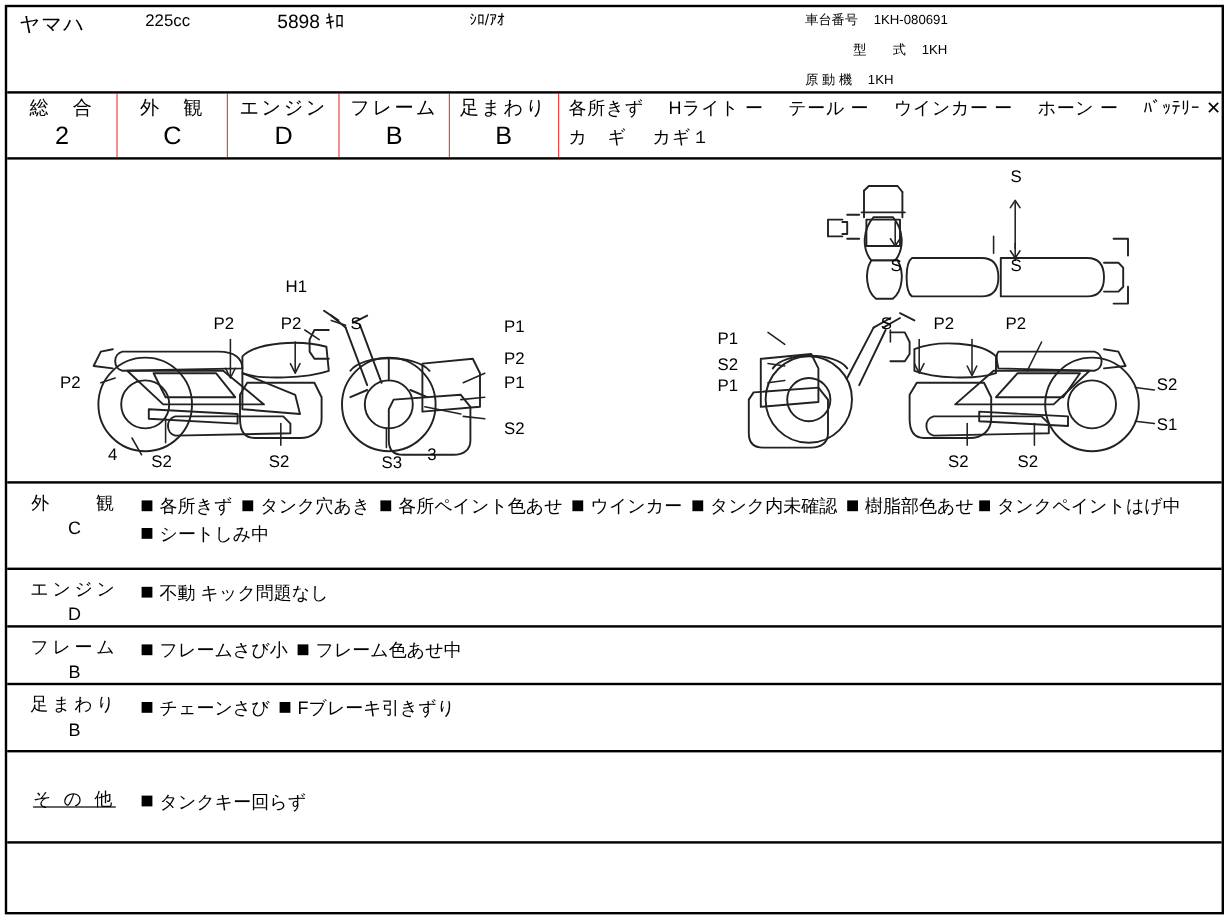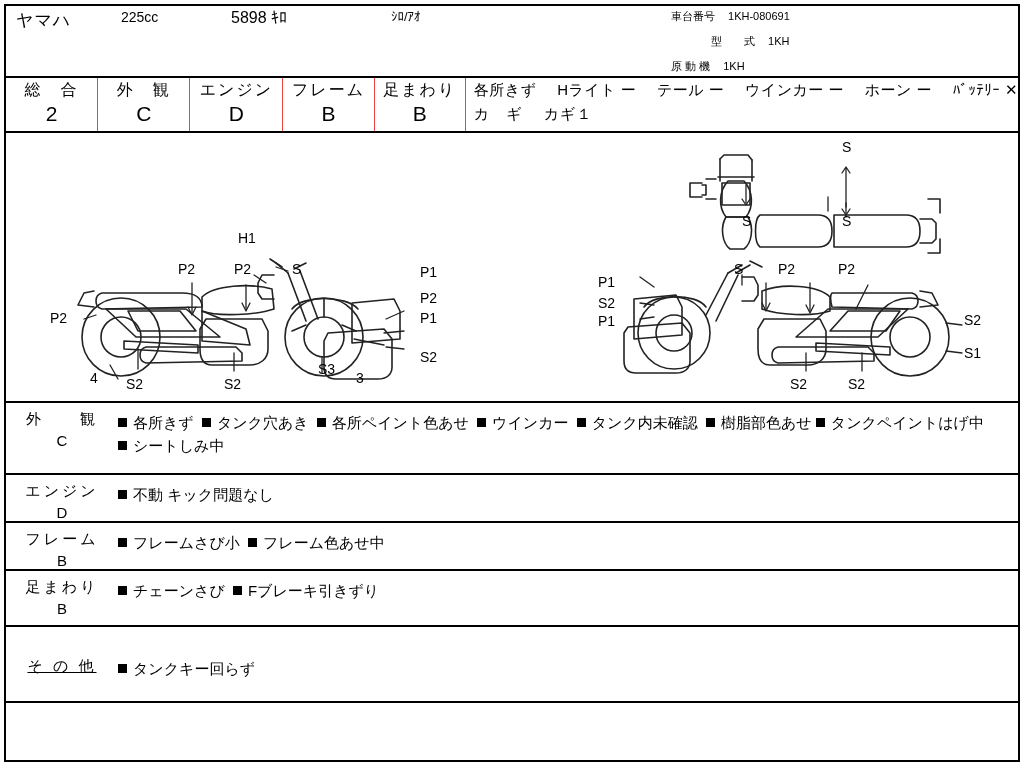--- a/index.html
+++ b/index.html
@@ -413,21 +413,21 @@
     <div class="dlabel" style="left:172px; top:128px;">P2</div>
     <div class="dlabel" style="left:228px; top:128px;">P2</div>
     <div class="dlabel" style="left:286px; top:128px;">S</div>
     <div class="dlabel" style="left:44px;  top:177px;">P2</div>
     <div class="dlabel" style="left:414px; top:131px;">P1</div>
     <div class="dlabel" style="left:414px; top:157px;">P2</div>
     <div class="dlabel" style="left:414px; top:177px;">P1</div>
     <div class="dlabel" style="left:414px; top:216px;">S2</div>
     <div class="dlabel" style="left:120px; top:243px;">S2</div>
     <div class="dlabel" style="left:218px; top:243px;">S2</div>
-    <div class="dlabel" style="left:312px; top:228px;text-align:center;">S3</div>
+    <div class="dlabel" style="left:312px; top:244px;text-align:center;">S3</div>
     <div class="dlabel" style="left:350px; top:237px;">3</div>
     <div class="dlabel" style="left:84px;  top:237px;">4</div>
 
     <div class="dlabel" style="left:592px; top:141px;">P1</div>
     <div class="dlabel" style="left:592px; top:162px;">S2</div>
     <div class="dlabel" style="left:592px; top:180px;">P1</div>
     <div class="dlabel" style="left:728px; top:128px;">S</div>
     <div class="dlabel" style="left:772px; top:128px;">P2</div>
     <div class="dlabel" style="left:832px; top:128px;">P2</div>
     <div class="dlabel" style="left:958px; top:179px;">S2</div>

